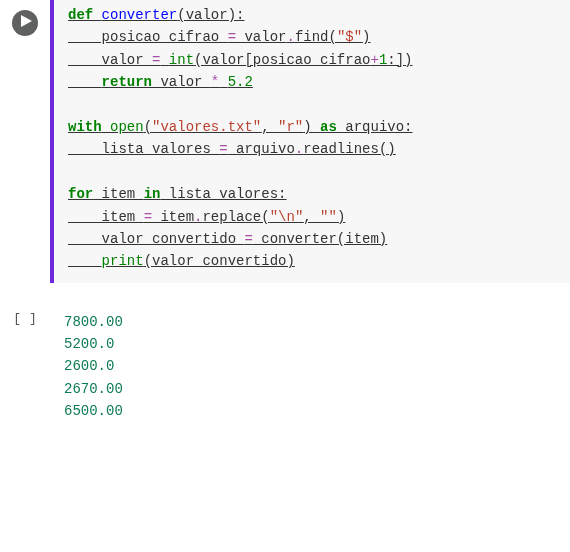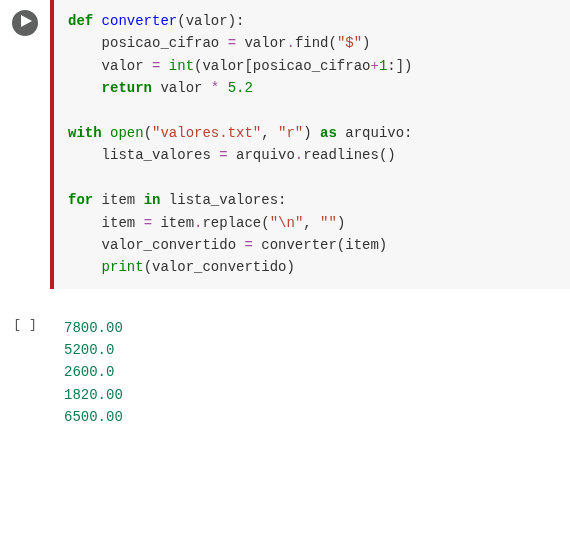--- a/index.html
+++ b/index.html
@@ -42,26 +42,27 @@
     width: 50px;
     flex-shrink: 0;
     text-align: center;
     padding-top: 8px;
     color: #555;
     font-size: 13px;
   }
   .code-area {
     flex: 1;
     background: #f7f7f7;
-    border-left: 4px solid #b91c1c;
-    padding: 10px 14px 10px 14px;
+    border-left: 4px solid #6d28d9;
+    padding: 4px 14px 10px 14px;
     line-height: 1.6;
     white-space: pre;
     color: #333;
     overflow-x: auto;
+    text-decoration: underline;
   }
   .output-area {
     flex: 1;
     padding: 8px 14px;
     line-height: 1.6;
     white-space: pre;
     color: #0d7b52;
   }
   .tok-kw { color: #008000; font-weight: bold; }
   .tok-fn { color: #0000ff; }
@@ -97,15 +98,15 @@
 </span><span class="tok-text">    valor_convertido </span><span class="tok-op">=</span><span class="tok-text"> converter(item)</span><span class="tok-text">
 </span><span class="tok-text">    </span><span class="tok-bi">print</span><span class="tok-text">(valor_convertido)</span><span class="tok-text">
 </span></div>
 </div>
 
 <div class="cell output-cell">
   <div class="out-marker">[ ]</div>
   <div class="output-area" id="output-area">7800.00
 5200.0
 2600.0
-1820.00
+2670.00
 6500.00</div>
 </div>
 
 </body></html>

